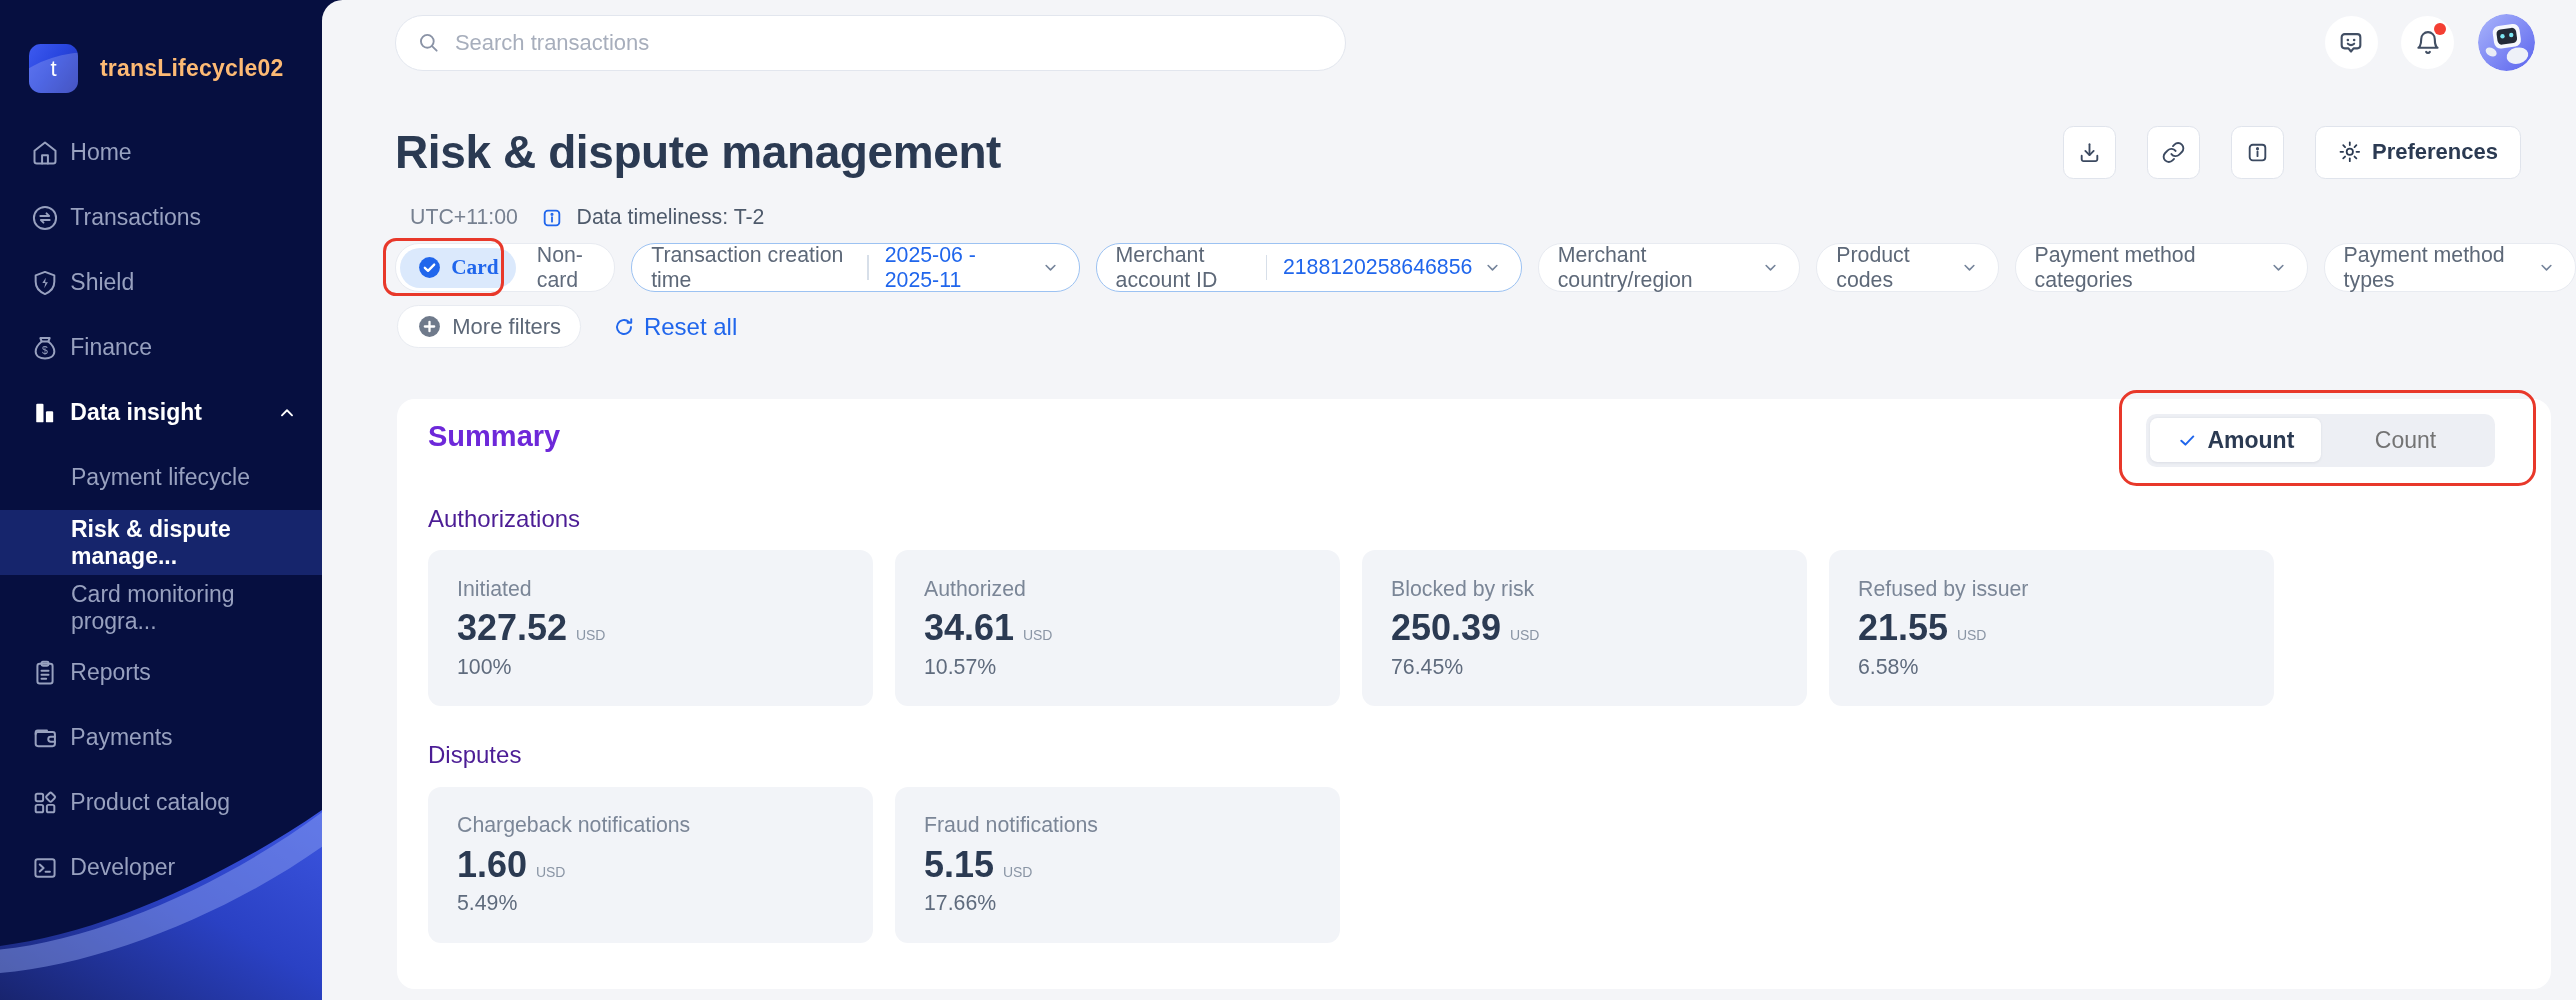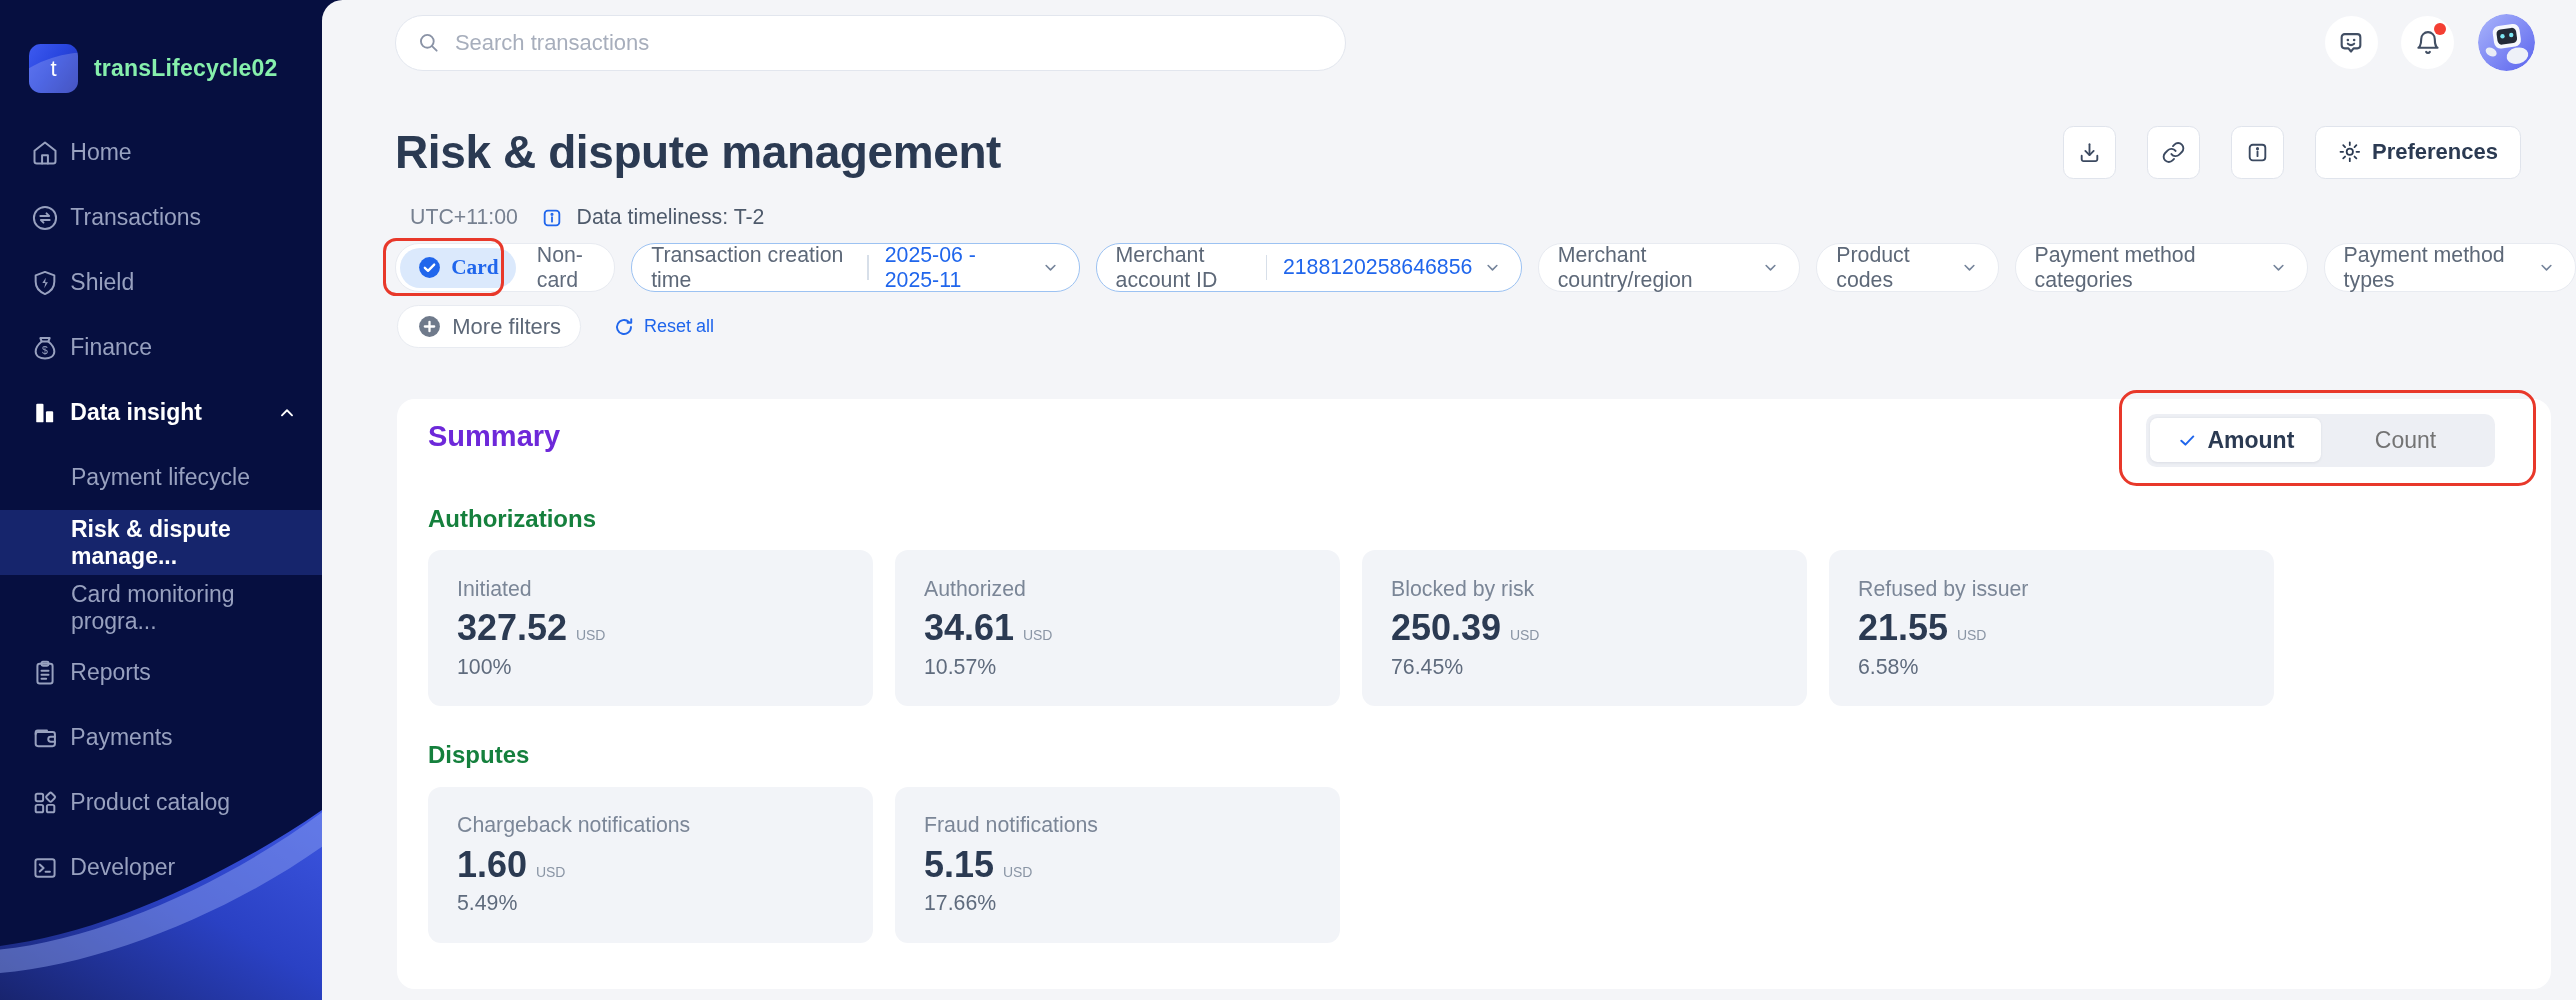--- a/index.html
+++ b/index.html
@@ -11,21 +11,21 @@
              background:#060f40; overflow:hidden; }
   .logo-row { position:absolute; left:29px; top:44px; display:flex; align-items:center; gap:16px; }
   .logo-sq { width:49px; height:49px; border-radius:11.8px;
              background:linear-gradient(125deg,#3d5af0 0%,#2946df 45%,#1d2fb4 100%);
              position:relative; overflow:hidden;
              display:flex; align-items:center; justify-content:center;
              color:#fff; font-size:22px; font-weight:400; }
   .logo-sq::after{ content:""; position:absolute; left:-22px; top:13.2px; width:103px; height:44px;
              background:rgba(255,255,255,.18); transform:rotate(-18deg); border-radius:50%; }
   .logo-sq span{ position:relative; z-index:1; }
-  .ws-name { color:#86efac; font-size:23px; font-weight:600; letter-spacing:0.2px; }
+  .ws-name { color:#fdba74; font-size:23px; font-weight:600; letter-spacing:0.2px;margin-left:6px; }
 
   .nav { position:absolute; left:0; top:120px; width:322px; }
   .nav-item { height:65px; display:flex; align-items:center; padding-left:29px;
               color:#98a1bf; font-size:23px; cursor:pointer; position:relative; }
   .nav-item .nicon { width:31px; height:31px; margin-right:10.3px; flex:0 0 31px;
                      display:flex; align-items:center; justify-content:center; }
   .nav-item.active-parent { color:#ffffff; font-weight:600; }
   .nav-sub { height:65px; display:flex; align-items:center; padding-left:71px;
              color:#98a1bf; font-size:23px; cursor:pointer; }
   .nav-sub.active { background:#16256c; color:#ffffff; font-weight:600; }
@@ -71,33 +71,33 @@
   .chip { height:49px; background:#fff; border:1.5px solid #e8ebf1; border-radius:24px;
           display:flex; align-items:center; padding:0 19px; gap:10.3px; font-size:21.3px; color:#5d6878; cursor:pointer; }
   .chip.blue { border-color:#9cc2f2; }
   .chip .lbl { color:#5d6878; }
   .chip .vdiv { width:1.5px; height:25px; background:#d7dfe9; margin:0 5.9px; }
   .chip .val { color:#2066ec; }
 
   .filter-row2 { position:absolute; left:75px; top:305px; display:flex; align-items:center; gap:32px; }
   .more-chip { height:43px; background:#fff; border:1.5px solid #e8ebf1; border-radius:21.3px;
           display:flex; align-items:center; gap:10.3px; padding:0 19px; font-size:22px; color:#5d6878; cursor:pointer; }
-  .reset-link { display:flex; align-items:center; gap:8.8px; color:#2066ec; font-size:18px;
+  .reset-link { display:flex; align-items:center; gap:8.8px; color:#2066ec; font-size:24px;
           font-weight:500; cursor:pointer; }
 
   
   .panel { position:absolute; left:75px; top:399px; width:2154px; height:590px;
            background:#ffffff; border-radius:17.7px; padding:20.6px 31px; }
   .summary-h { font-size:29px; font-weight:700; color:#6d28d9; }
   .toggle { position:absolute; right:56px; top:14.7px; height:53px; width:349px;
             background:#edeff4; border-radius:10.3px; display:flex; padding:4.4px; }
   .tg-seg { flex:1; display:flex; align-items:center; justify-content:center; gap:10.3px;
             font-size:23px; color:#737373; border-radius:7.4px; cursor:pointer; }
   .tg-seg.sel { background:#fff; color:#2b3a52; font-weight:600; box-shadow:0 0.7px 2.9px rgba(30,40,60,.08); }
-  .section-h { font-size:24px; font-weight:700; color:#15803d; }
+  .section-h { font-size:24px; font-weight:400; color:#4c1d95; }
   .sh-auth { margin-top:52px; }
   .sh-disp { margin-top:35px; }
   .cards-row { display:flex; gap:22px; margin-top:17.7px; }
   .stat-card { width:445px; height:156px; background:#f2f4f8; border-radius:13.2px;
                padding:26.5px 29px; display:flex; flex-direction:column; justify-content:space-between; }
   .sc-label { font-size:21.3px; color:#7b8697; }
   .sc-valrow { display:flex; align-items:baseline; gap:8.8px; }
   .sc-value { font-size:36px; font-weight:700; color:#2b3a52; }
   .sc-cur { font-size:14px; color:#8a95a5; }
   .sc-pct { font-size:21.3px; color:#5f6b7d; }

